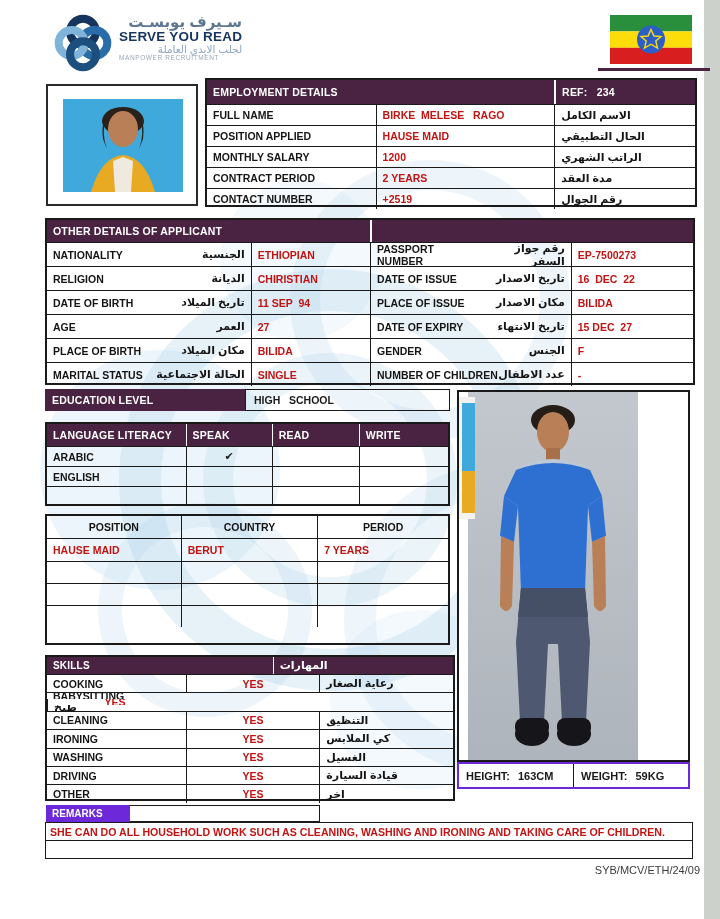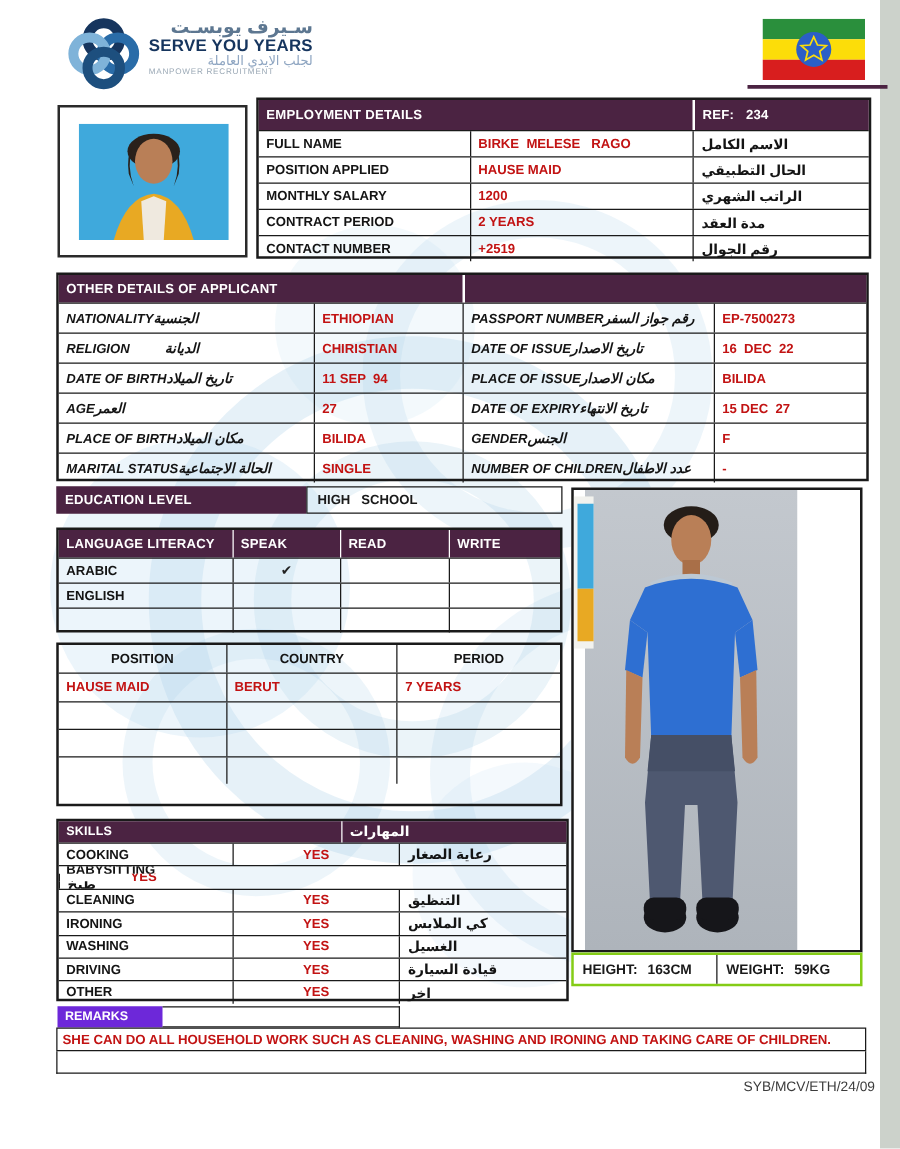--- a/index.html
+++ b/index.html
@@ -28,31 +28,31 @@
   
   .tbl { position:absolute; border:2px solid #1a1a1a; background:transparent; }
   .trow { display:flex; border-top:1px solid #1a1a1a; align-items:stretch; }
   .trow:first-child { border-top:none; }
   .tcell { border-left:1px solid #1a1a1a; display:flex; align-items:center; padding:0 6px; overflow:hidden; }
   .tcell:first-child { border-left:none; }
   .hdr { background:#4b2342; color:#fff; font-weight:bold; font-size:10.5px; letter-spacing:.2px; }
   .lbl { font-weight:bold; font-size:10.5px; color:#141414; }
   .red { font-weight:bold; font-size:10.5px; color:#c21313; white-space:pre; }
   .ar  { direction:rtl; font-weight:bold; font-size:11px; color:#141414; }
-  .between { justify-content:flex-start;font-style:italic; }
+  .between { justify-content:space-between; }
   .center { justify-content:center; }
   .rightal { justify-content:flex-end; }
 
   
   .photo-frame { left:46px; top:84px; width:152px; height:122px; border:2px solid #2a2a2a; background:#fff; }
   .photo-frame svg { position:absolute; left:15px; top:13px; }
 
   
   .photo-box { left:457px; top:390px; width:233px; height:372px; border:2px solid #1a1a1a; background:#fff; }
-  .hw-row { left:457px; top:762px; width:233px; height:27px; border:2px solid #84cc16; display:flex; background:#fff; }
+  .hw-row { left:457px; top:762px; width:233px; height:27px; border:2px solid #6d28d9; display:flex; background:#fff; }
   .hw-cell { flex:1; display:flex; align-items:center; gap:8px; padding:0 7px; border-left:1px solid #1a1a1a; }
   .hw-cell:first-child { border-left:none; }
   .hw-lbl { font-weight:bold; font-size:11px; }
   .hw-val { font-weight:bold; font-size:11px; }
 
   
   .remarks-hdr { left:46px; top:805px; width:274px; height:17px; display:flex; }
   .remarks-hdr .p { width:84px; background:#6d28d9; color:#fff; font-weight:bold; font-size:10px; display:flex; align-items:center; padding:0 6px; }
   .remarks-hdr .w { flex:1; border:1px solid #1a1a1a; border-left:none; background:transparent; }
   .remarks-text { left:45px; top:822px; width:648px; height:19px; border:1.5px solid #1a1a1a; display:flex; align-items:center; padding:0 4px; font-size:10.6px; font-weight:bold; color:#c21313; }
@@ -88,21 +88,21 @@
     <svg width="58" height="58" viewBox="0 0 58 58">
       <g fill="none" transform="rotate(45 29 29)">
         <circle cx="21" cy="21" r="13" stroke="#16355e" stroke-width="8"></circle>
         <circle cx="37" cy="21" r="13" stroke="#2a6ca8" stroke-width="8"></circle>
         <circle cx="21" cy="37" r="13" stroke="#7fb3d9" stroke-width="8"></circle>
         <circle cx="37" cy="37" r="13" stroke="#1d4f7e" stroke-width="8"></circle>
       </g>
     </svg>
     <div class="logo-text">
       <span class="logo-ar">سـيرف يوبسـت</span>
-      <span class="logo-en">SERVE YOU YEARS</span>
+      <span class="logo-en">SERVE YOU READ</span>
       <span class="logo-tag-ar">لجلب الايدي العاملة</span>
       <span class="logo-tag-en">MANPOWER RECRUITMENT</span>
     </div>
   </div>
 
   <div class="layer flag-block">
     <svg width="82" height="49" viewBox="0 0 82 49">
       <rect x="0" y="0" width="82" height="16.4" fill="#2a8f3c"></rect>
       <rect x="0" y="16.4" width="82" height="16.4" fill="#fcdd09"></rect>
       <rect x="0" y="32.8" width="82" height="16.2" fill="#d81e1e"></rect>

